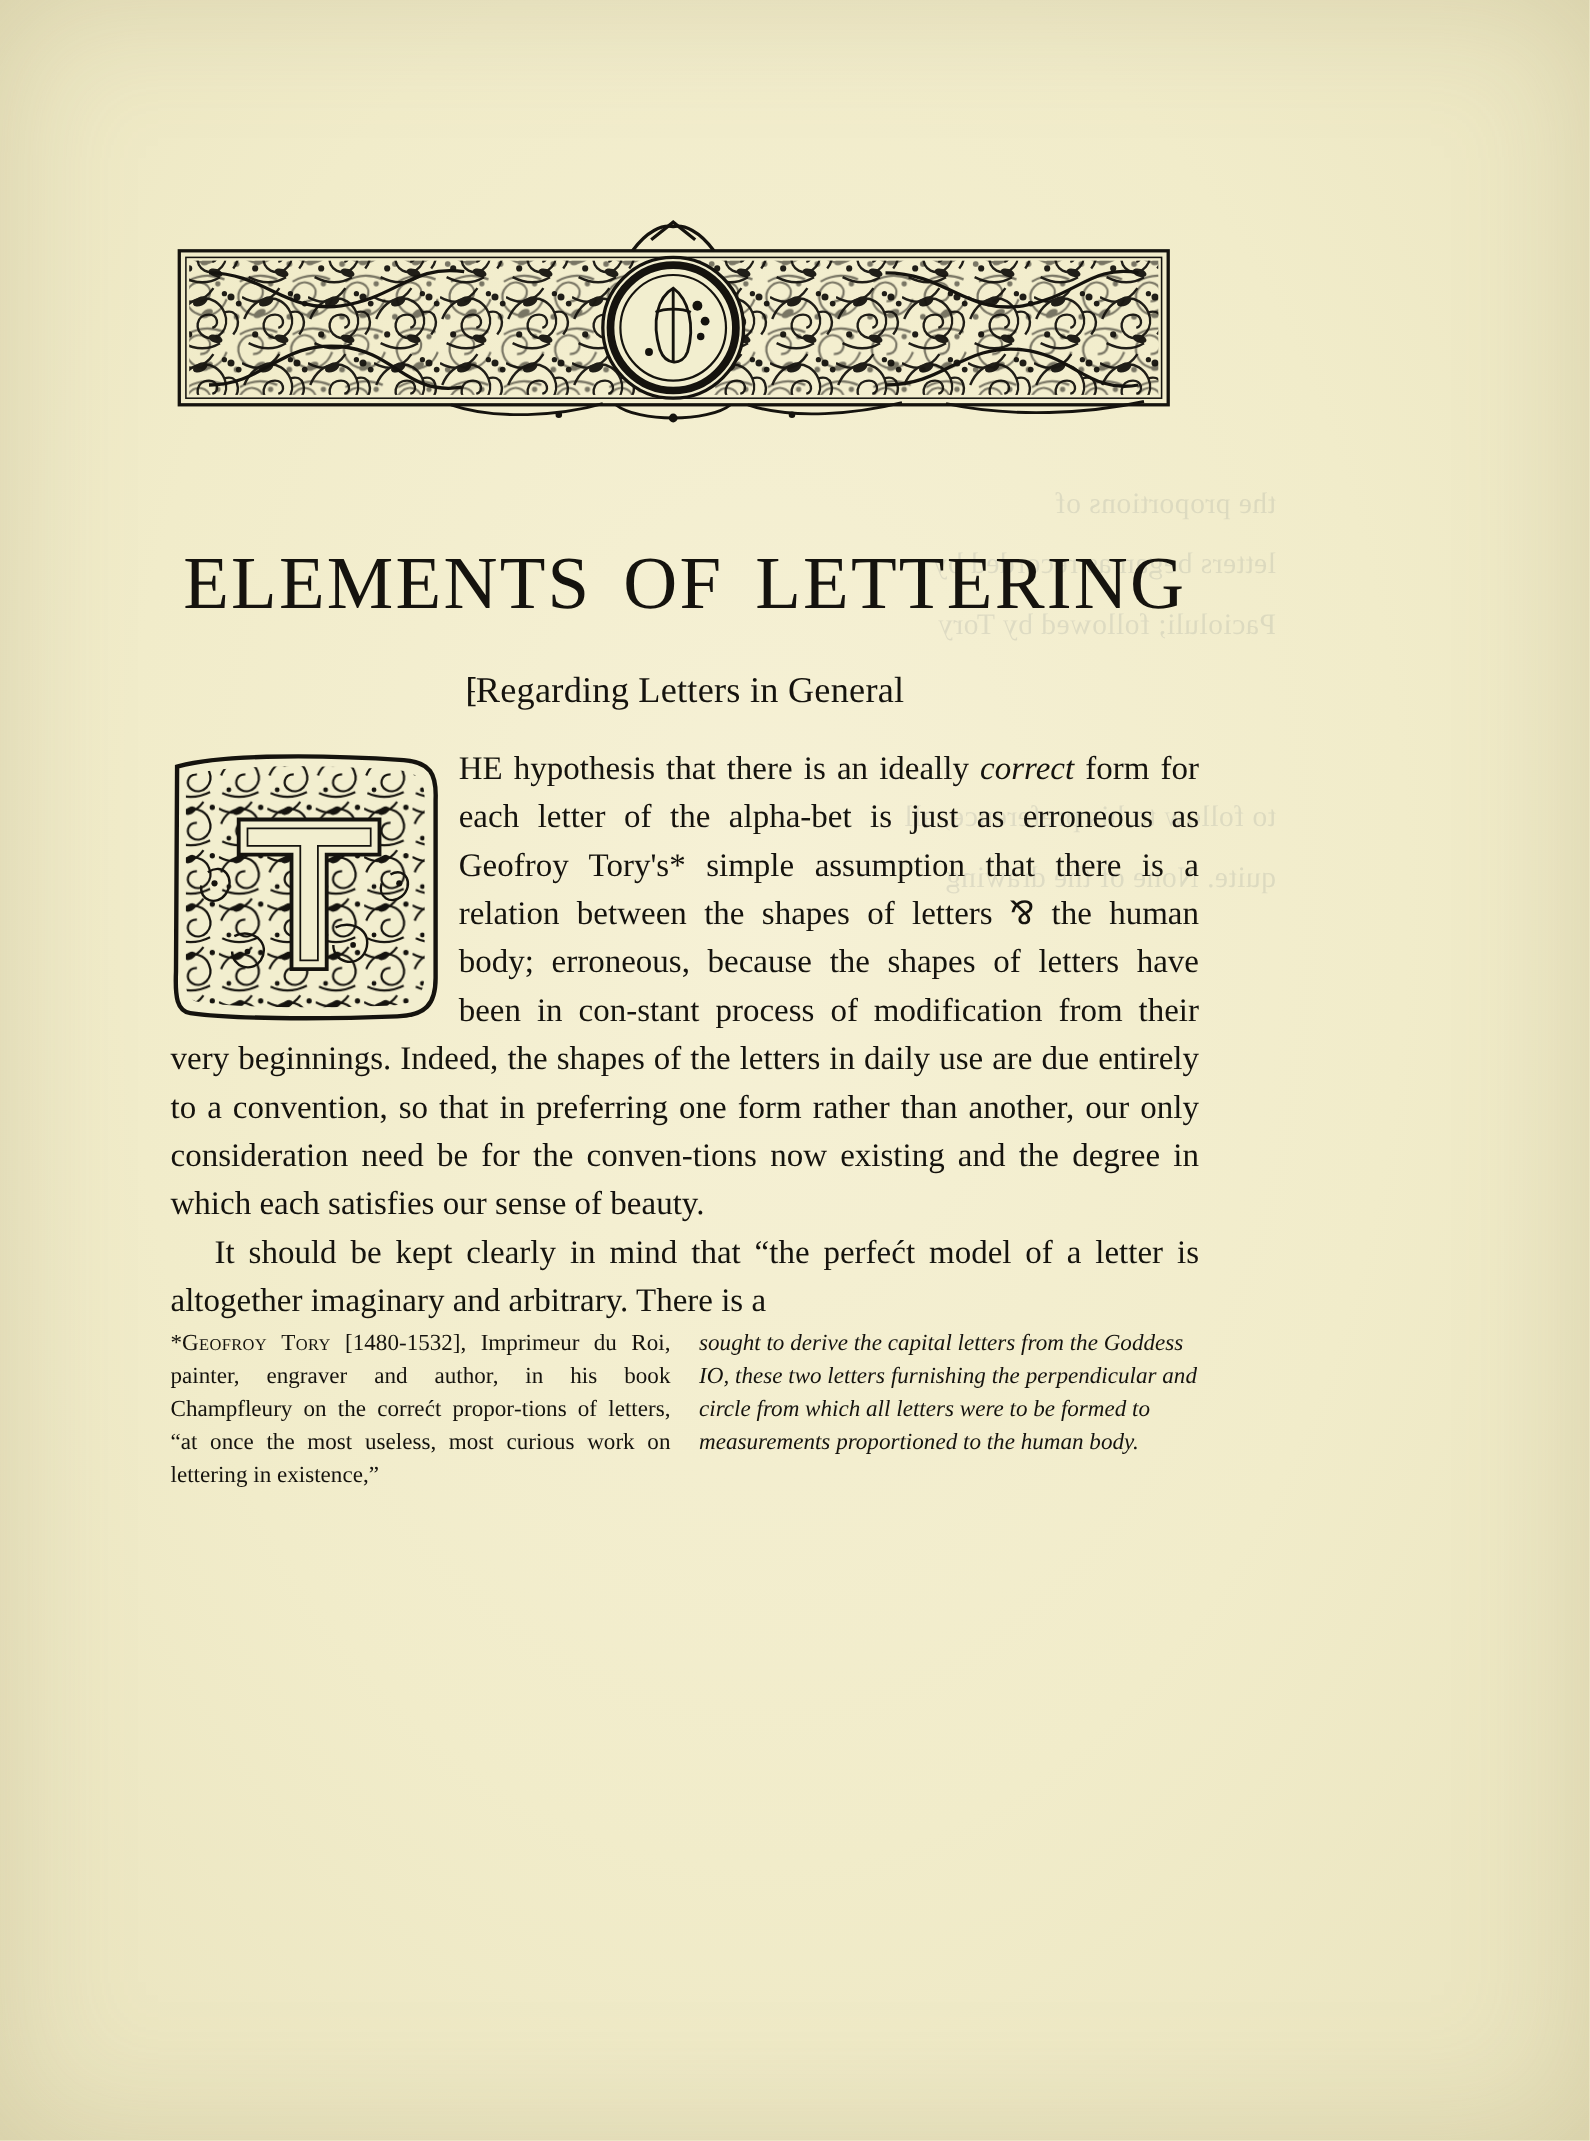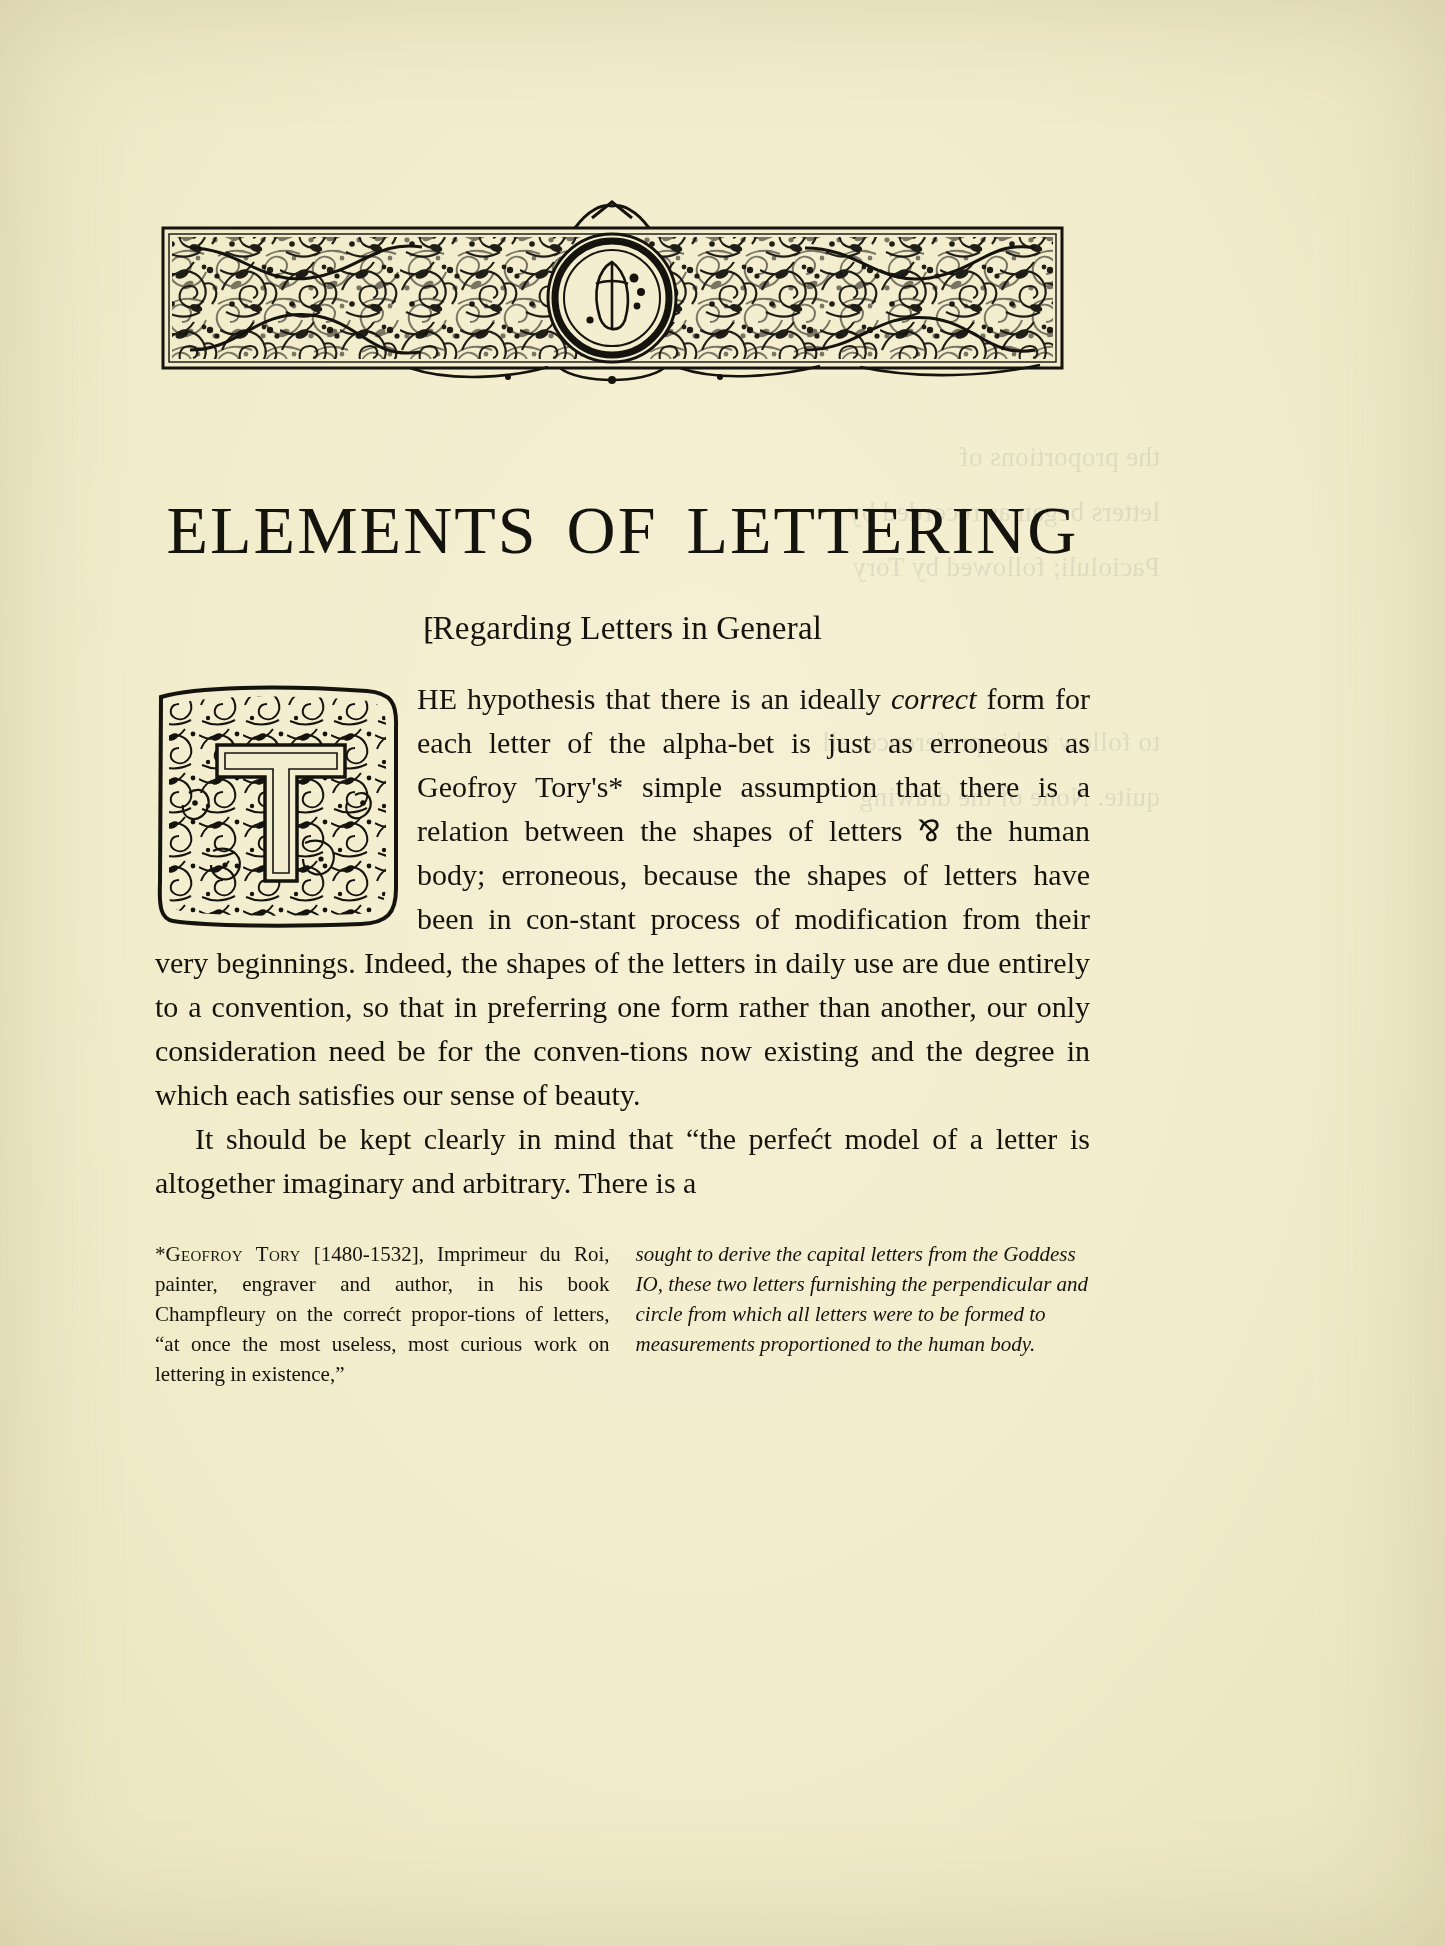--- a/index.html
+++ b/index.html
@@ -109,21 +109,20 @@
     shape-outside: margin-box;
   }
   .dropcap-wrap svg { display: block; }
 
   .body-block p { margin: 0; }
   .body-block p.indent { text-indent: 40px; }
   em { font-style: italic; }
 
   
   .footnote {
-    margin-top: 34px;
     display: flex;
     gap: 26px;
     font-size: 21px;
     line-height: 30px;
     text-align: justify;
   }
   .footnote .col { width: 455px; }
   .footnote .col.right { text-align: left; font-style: italic; }
   .fn-sc { font-variant: small-caps; letter-spacing: 0.3px; }
 

